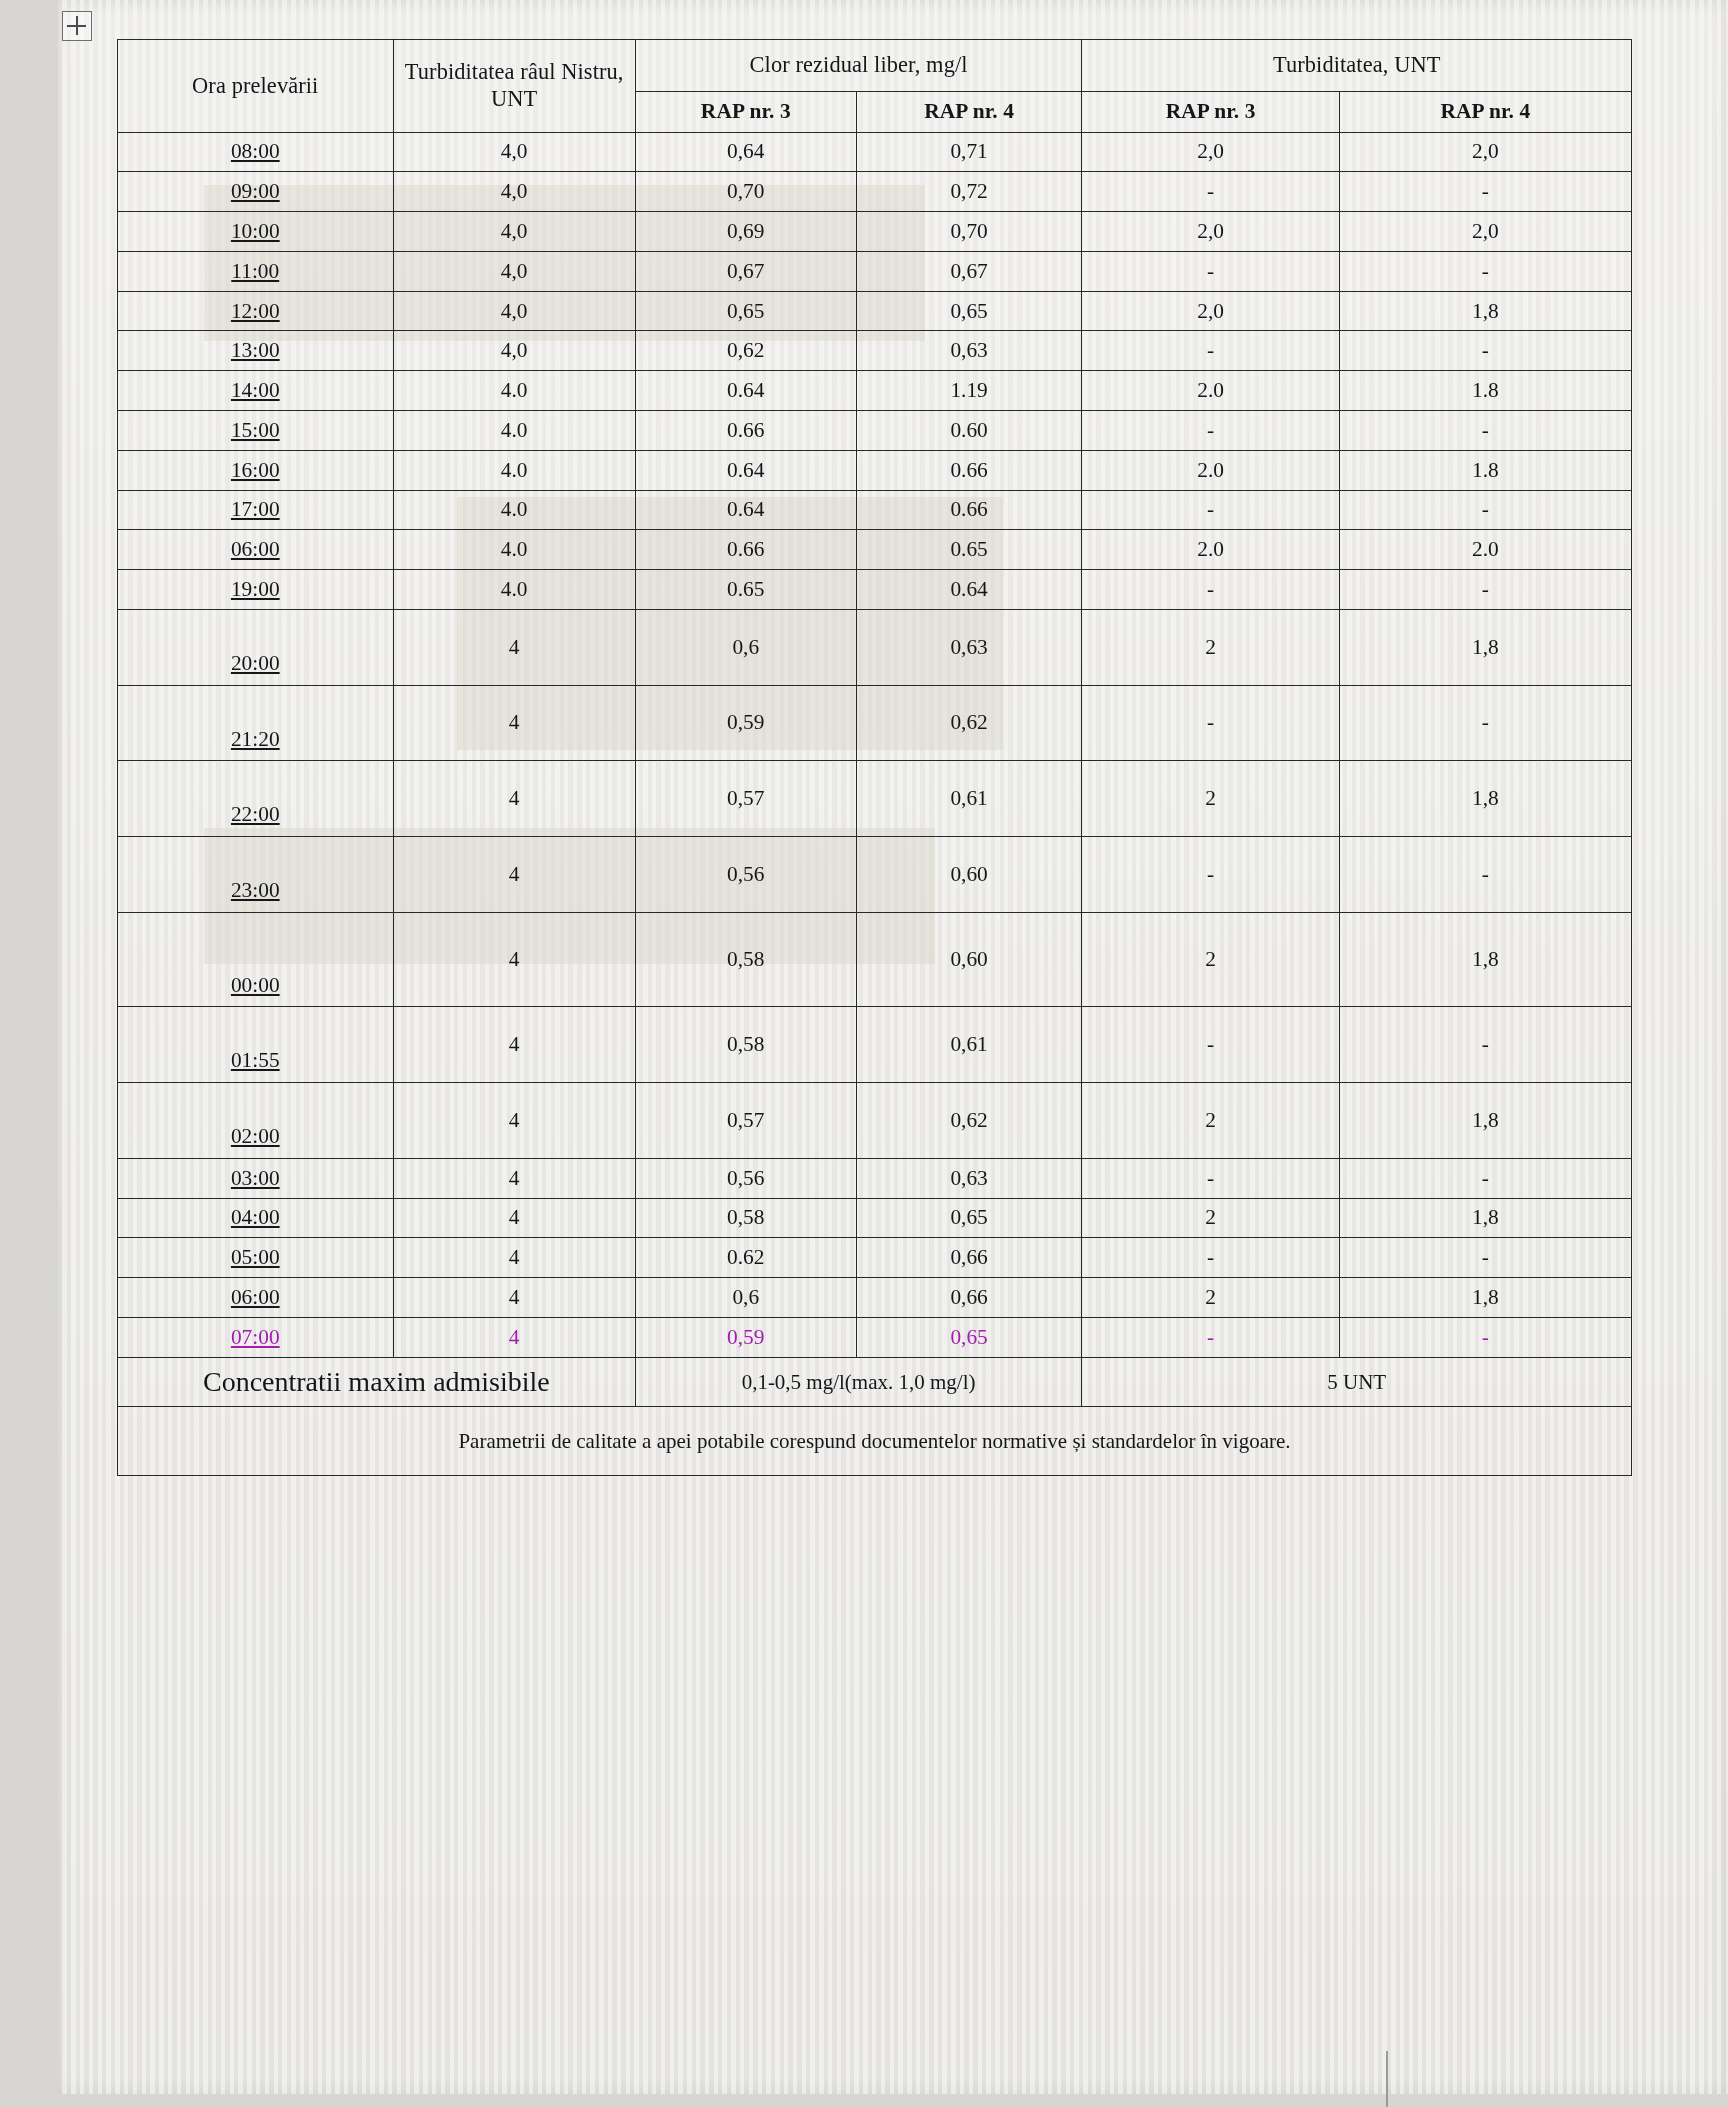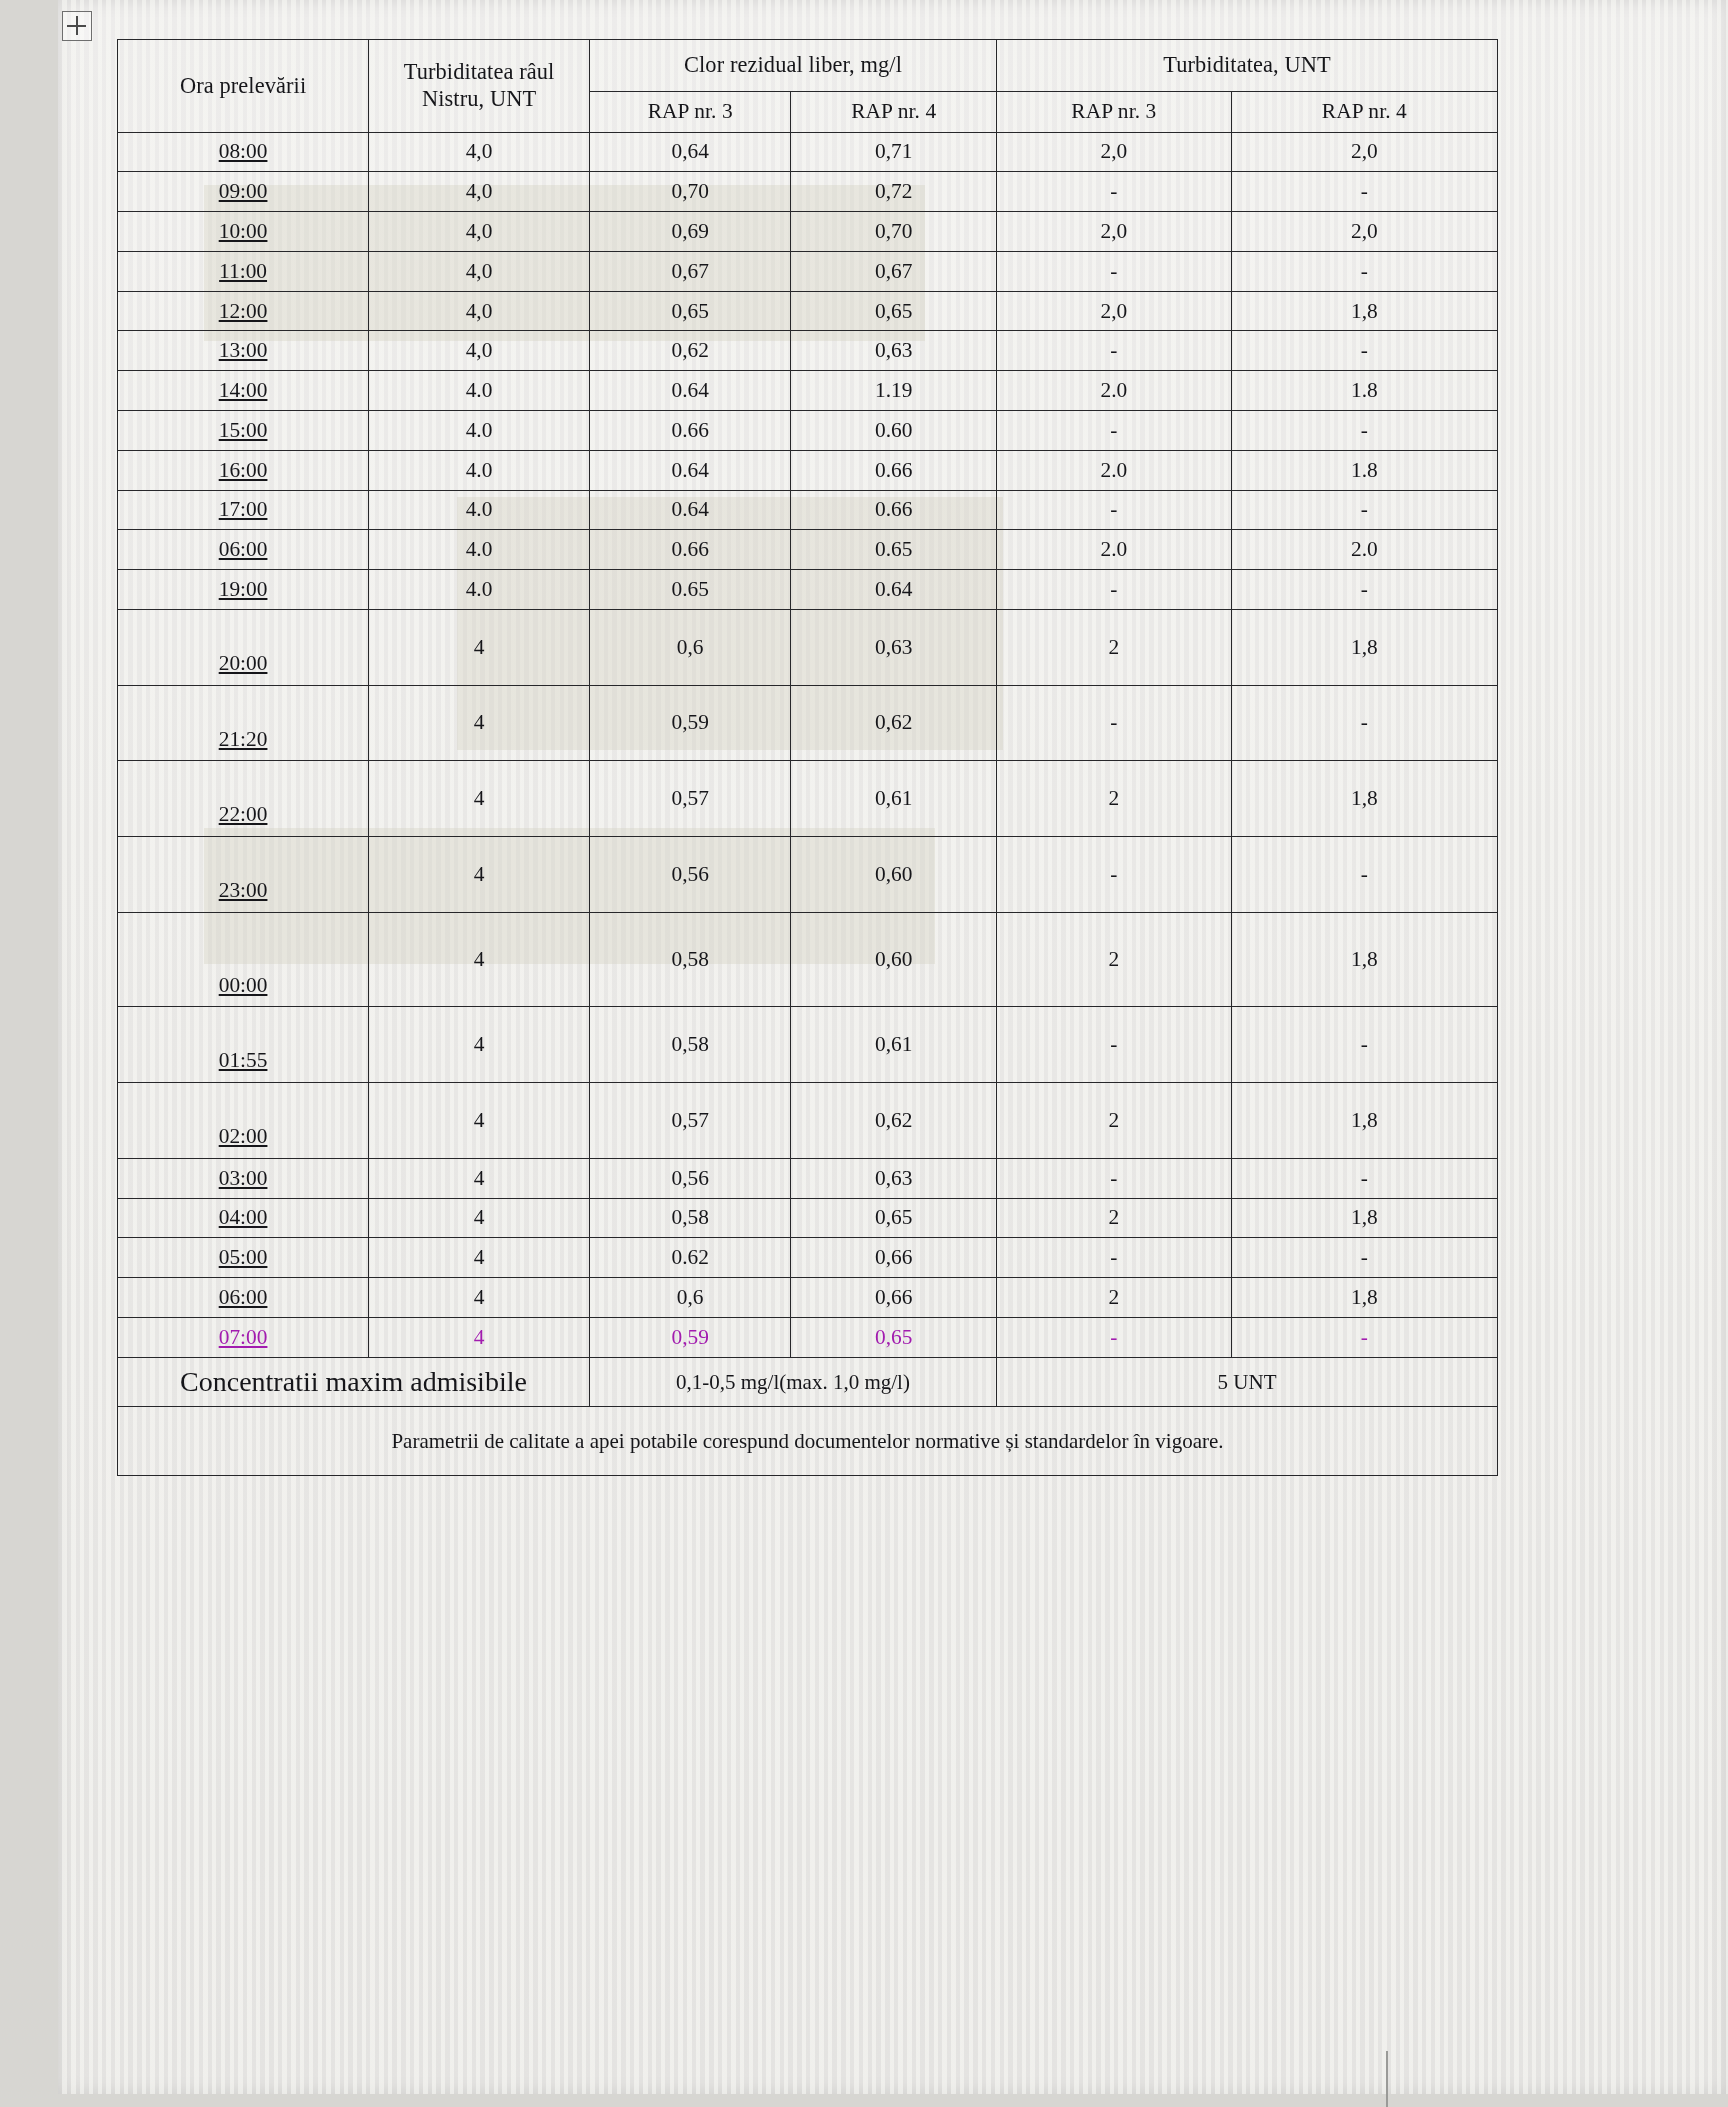--- a/index.html
+++ b/index.html
@@ -51,21 +51,21 @@
     background: #4a4a4a;
   }
   #move-handle .cross-v { left: 13px; top: 3.9px; width: 1.9px; height: 19.5px; }
   #move-handle .cross-h { top: 13px; left: 3.9px; height: 1.9px; width: 19.5px; }
 
   
   #table-wrap {
     position: absolute;
     left: 117px;
     top: 39px;
-    width: 1381px;
+    width: 1515px;
   }
 
   table.report {
     border-collapse: collapse;
     width: 100%;
     table-layout: fixed;
     color: #16161a;
   }
   table.report td, table.report th {
     border: 1.5px solid #27272a;
@@ -78,21 +78,21 @@
   
   thead th {
     font-size: 22.4px;
     line-height: 1.18;
     font-weight: 700;
     letter-spacing: 0.1px;
     height: 47px;
   }
   thead th.sub {
     font-size: 21.4px;
-    font-weight: 400;
+    font-weight: 700;
     height: 36px;
   }
 
   
   col.c-hour   { width: 18.2%; }
   col.c-turb   { width: 16.0%; }
   col.c-cl3    { width: 14.6%; }
   col.c-cl4    { width: 14.9%; }
   col.c-t3     { width: 17.0%; }
   col.c-t4     { width: 19.3%; }

